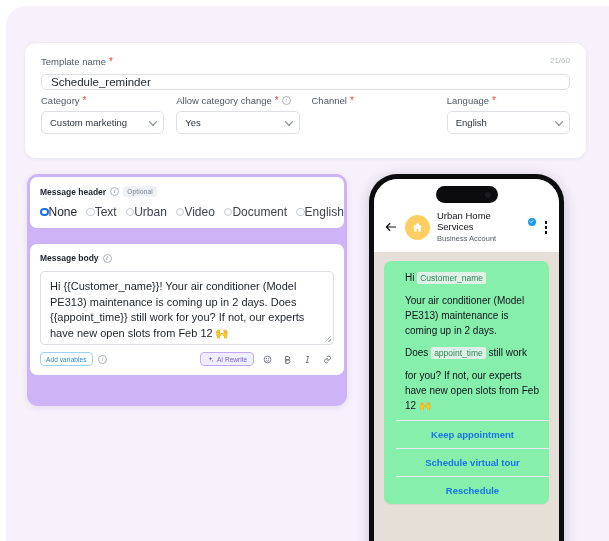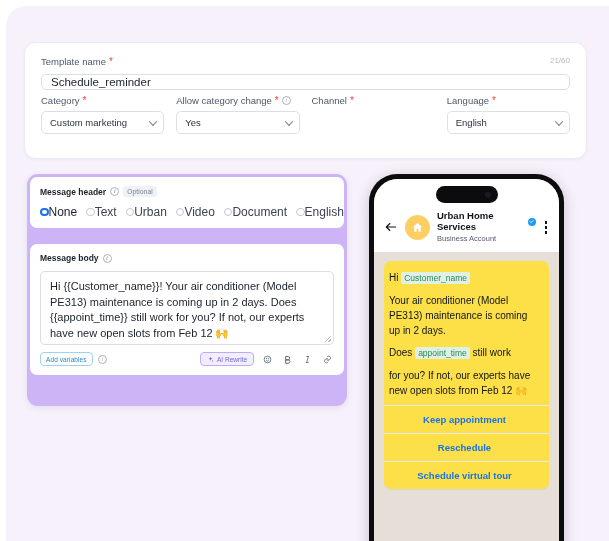--- a/index.html
+++ b/index.html
@@ -206,41 +206,41 @@
     display: flex; align-items: center; gap: 7px;
   }
   .back-arrow { width: 14px; height: 14px; flex: none; color: #11131a; }
   .avatar {
     width: 25px; height: 25px; border-radius: 50%;
     background: #fdcf63;
     display: flex; align-items: center; justify-content: center;
     flex: none;
   }
   .ph-name {
-    font-size: 9.5px; font-weight: bold; color: #11131a;
+    font-size: 9.5px; font-weight: normal; color: #11131a;
     display: flex; align-items: center; gap: 3px;
     line-height: 1.15;
   }
   .verified {
     width: 8px; height: 8px; border-radius: 50%;
     background: #1d9bf0; flex: none;
     display: inline-flex; align-items: center; justify-content: center;
   }
   .ph-sub { font-size: 7.5px; color: #565e6b; line-height: 1.3; margin-top: 1px; }
   .kebab {
     margin-left: auto; display: flex; flex-direction: column;
     gap: 2.5px; padding: 2px;
   }
   .kebab i { width: 2.5px; height: 2.5px; background: #11131a; display: block; }
 
   .chat-area { padding: 9px 10px; }
   .bubble {
-    background: #fde047;
+    background: #86efac;
     border-radius: 7px;
-    padding: 9px 9px 0 5px;
+    padding: 9px 9px 0 21px;
     overflow: hidden;
     box-shadow: 0 1px 1px rgba(0,0,0,.05);
   }
   .bubble p {
     margin: 0 0 7px 0;
     font-size: 10px; line-height: 15px; color: #11131a;
   }
   .chip {
     background: #dff0e6; color: #2d8a54;
     border-radius: 2px; padding: 1px 3px;
@@ -449,20 +449,20 @@
           </p>
           <p>Your air conditioner (Model PE313) maintenance is coming up in 2 days.</p>
           <p>
             <span>Does</span>
             <span class="chip">appoint_time</span>
             <span>still work</span>
           </p>
           <p>for you? If not, our experts have new open slots from Feb 12 🙌</p>
 
           <div class="qr">Keep appointment</div>
+          <div class="qr">Schedule virtual tour</div>
           <div class="qr">Reschedule</div>
-          <div class="qr">Schedule virtual tour</div>
         </div>
       </div>
     </div>
   </div>
 
 </div>
 
 </body></html>

